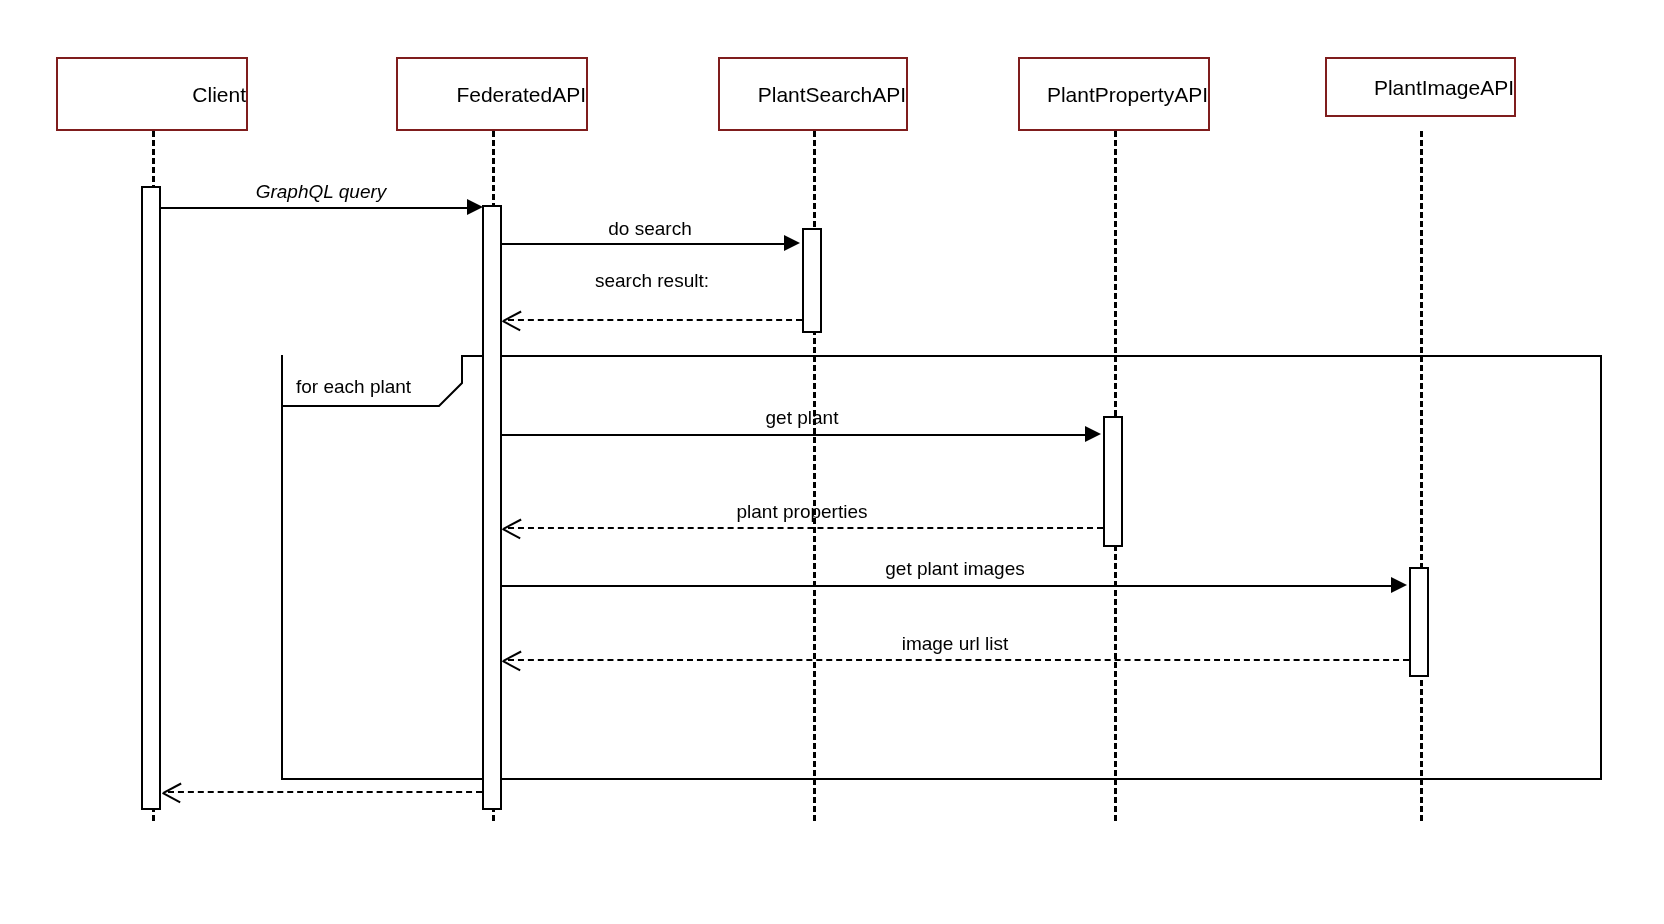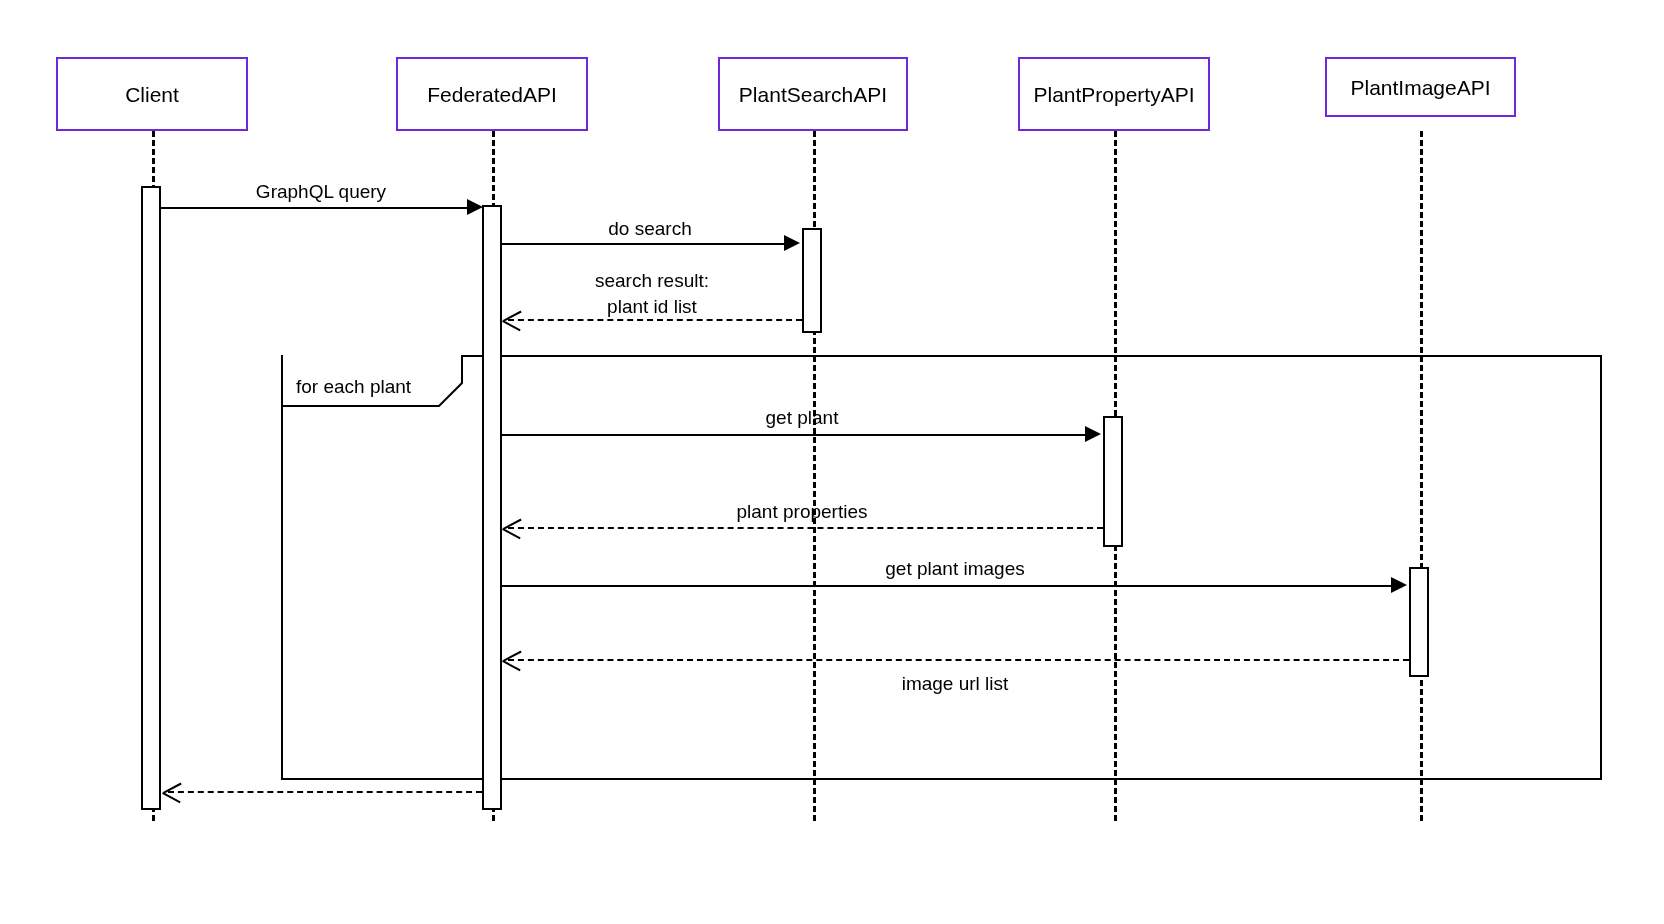--- a/index.html
+++ b/index.html
@@ -14,25 +14,25 @@
   #canvas {
     position: relative;
     width: 1664px;
     height: 924px;
     background: #ffffff;
     overflow: hidden;
   }
   .participant-box {
     position: absolute;
     box-sizing: border-box;
-    border: 2px solid #6d28d9;
+    border: 2px solid #7f1d1d;
     background: #ffffff;
     display: flex;
     align-items: center;
-    justify-content: center;
+    justify-content: flex-end;
     z-index: 6;
   }
   .participant-label {
     font-size: 21px;
     line-height: 1;
     color: #000000;
     white-space: nowrap;
   }
   .lifeline {
     position: absolute;
@@ -157,45 +157,44 @@
   </div>
 
   <div class="activation" style="left:141px; top:186px; width:20px; height:624px;"></div>
   <div class="activation" style="left:482px; top:205px; width:20px; height:605px;"></div>
   <div class="activation" style="left:802px; top:228px; width:20px; height:105px;"></div>
   <div class="activation" style="left:1103px; top:416px; width:20px; height:131px;"></div>
   <div class="activation" style="left:1409px; top:567px; width:20px; height:110px;"></div>
 
   <div class="msg-line solid" style="left:161px; top:207px; width:310px;"></div>
   <div class="arrowhead-right" style="left:467px; top:199px;"></div>
-  <div class="msg-label" style="left:161px; top:180px; width:320px;">GraphQL query</div>
+  <div class="msg-label" style="left:161px; top:180px; width:320px;font-style:italic;">GraphQL query</div>
 
   <div class="msg-line solid" style="left:502px; top:243px; width:284px;"></div>
   <div class="arrowhead-right" style="left:784px; top:235px;"></div>
   <div class="msg-label" style="left:502px; top:217px; width:296px;">do search</div>
 
   <div class="msg-line dashed" style="left:508px; top:319px; width:294px;"></div>
   <div class="arrowhead-open-left" style="left:503px; top:311px;"></div>
   <div class="msg-label two-line" style="left:502px; top:268px; width:300px;">
     <div>search result:</div>
-    <div>plant id list</div>
   </div>
 
   <div class="msg-line solid" style="left:502px; top:434px; width:585px;"></div>
   <div class="arrowhead-right" style="left:1085px; top:426px;"></div>
   <div class="msg-label" style="left:502px; top:406px; width:600px;">get plant</div>
 
   <div class="msg-line dashed" style="left:508px; top:527px; width:595px;"></div>
   <div class="arrowhead-open-left" style="left:503px; top:519px;"></div>
   <div class="msg-label" style="left:502px; top:500px; width:600px;">plant properties</div>
 
   <div class="msg-line solid" style="left:502px; top:585px; width:891px;"></div>
   <div class="arrowhead-right" style="left:1391px; top:577px;"></div>
   <div class="msg-label" style="left:502px; top:557px; width:906px;">get plant images</div>
 
   <div class="msg-line dashed" style="left:508px; top:659px; width:901px;"></div>
   <div class="arrowhead-open-left" style="left:503px; top:651px;"></div>
-  <div class="msg-label" style="left:502px; top:632px; width:906px;margin-top:40px;">image url list</div>
+  <div class="msg-label" style="left:502px; top:632px; width:906px;">image url list</div>
 
   <div class="msg-line dashed" style="left:168px; top:791px; width:314px;"></div>
   <div class="arrowhead-open-left" style="left:163px; top:783px;"></div>
 
 </div>
 
 </body></html>

